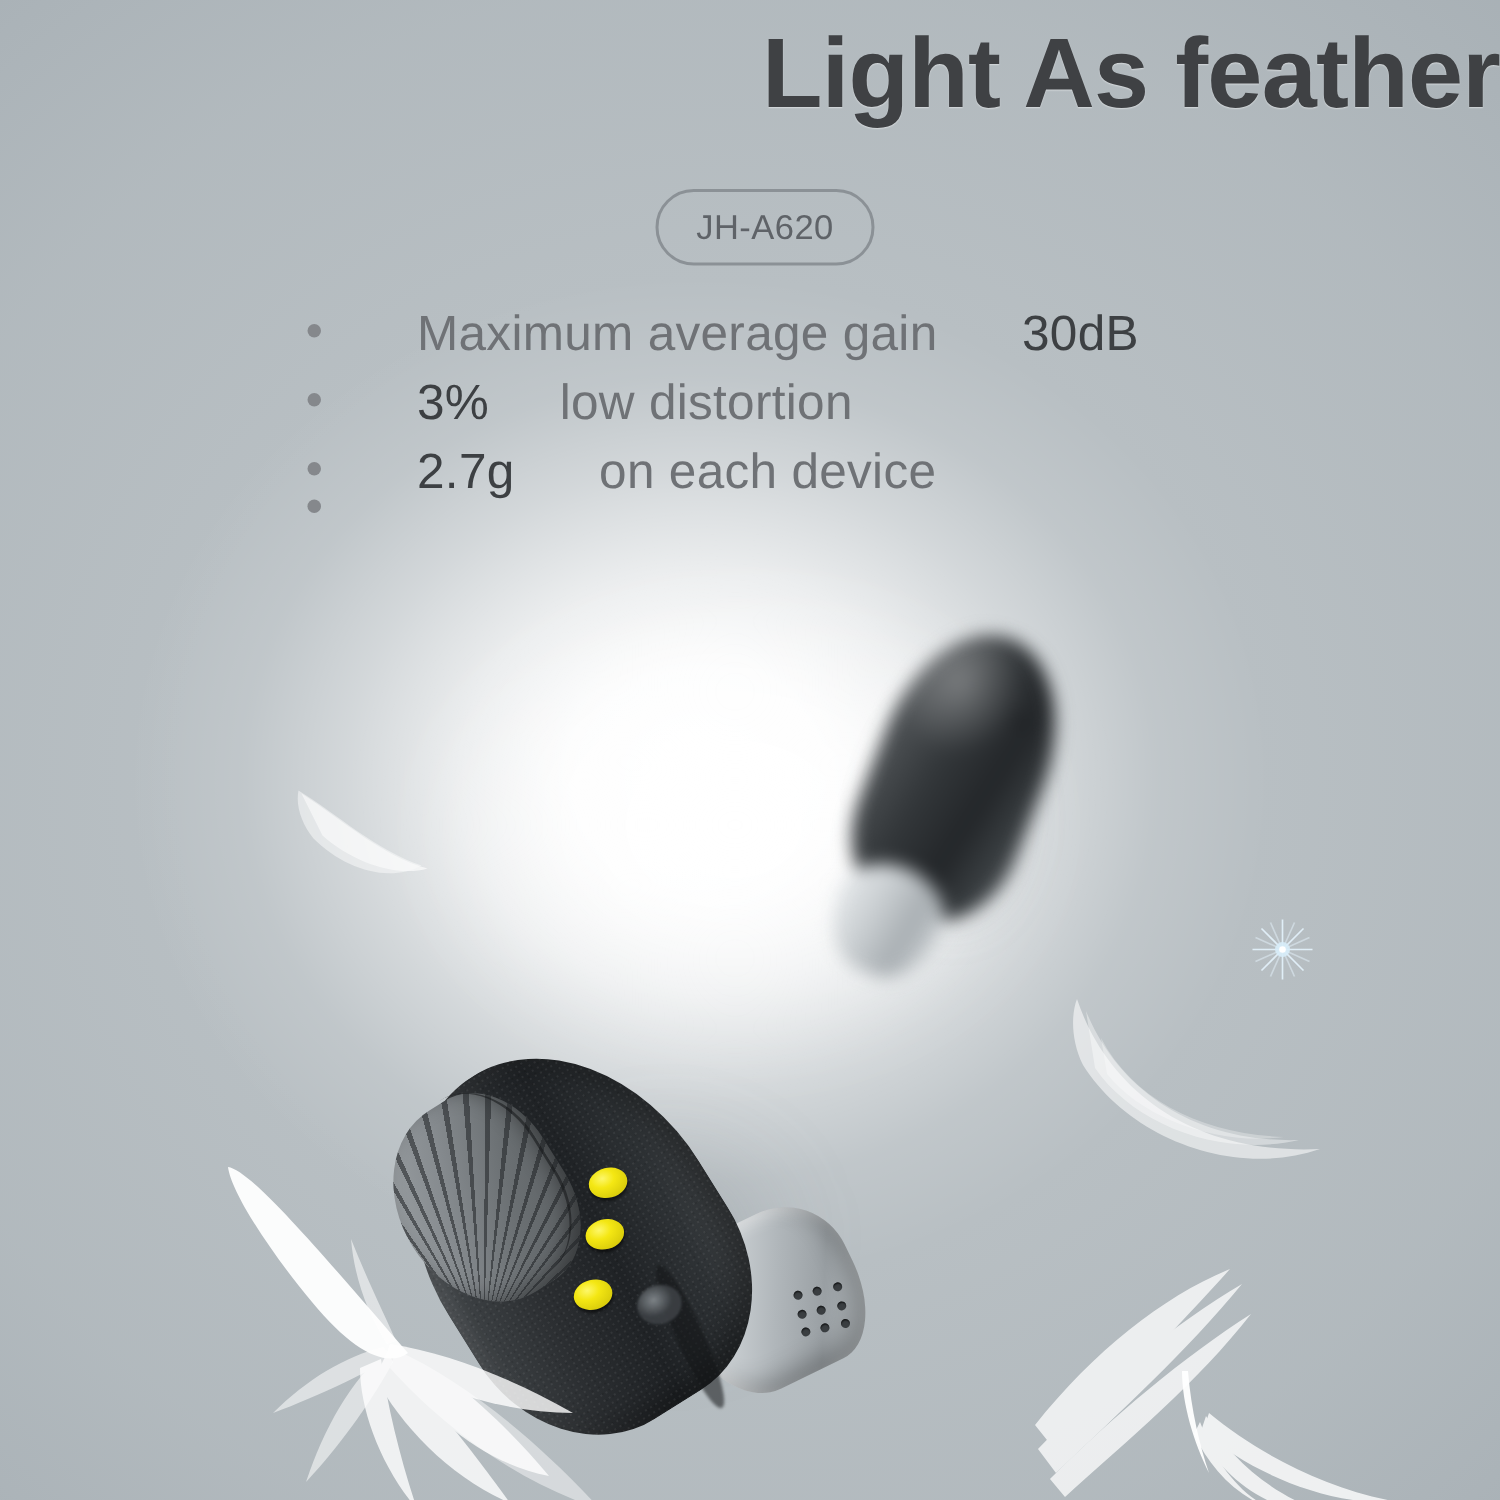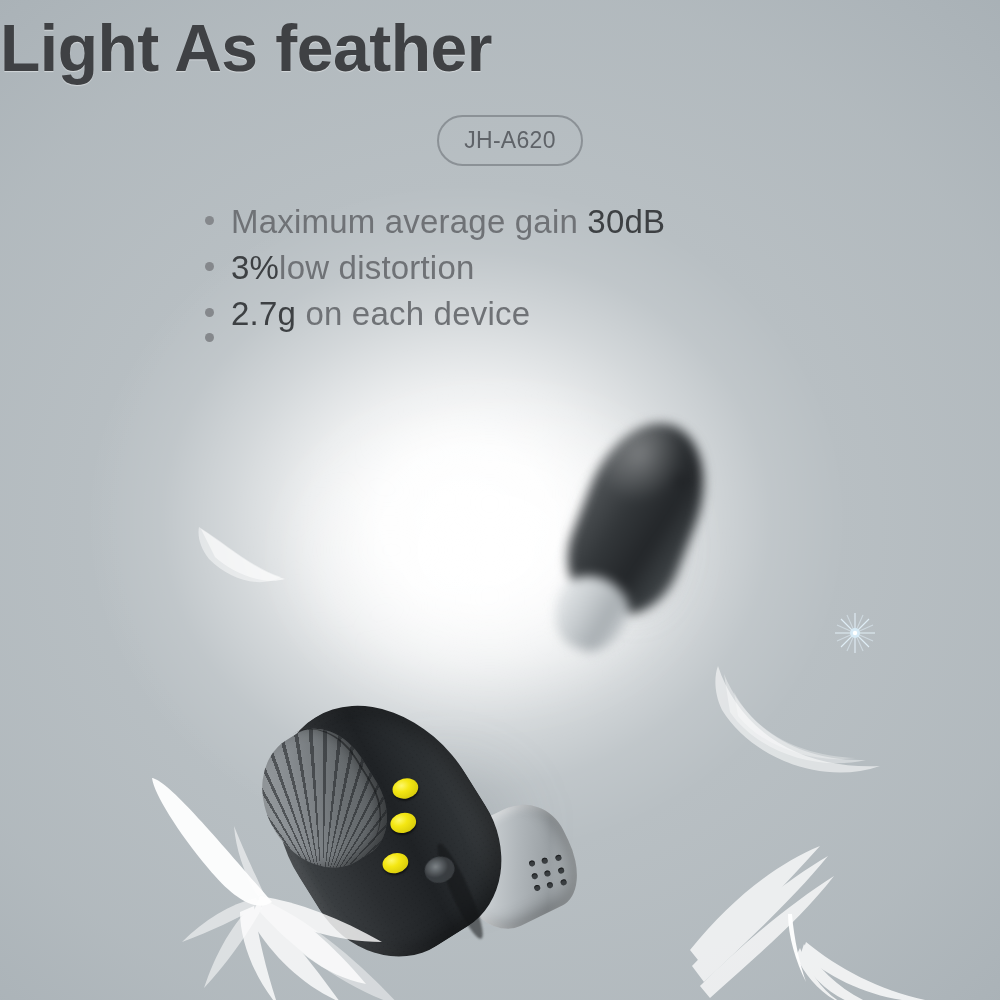--- a/index.html
+++ b/index.html
@@ -62,32 +62,32 @@
         rgba(150,160,166,0.18) 74%,
         rgba(146,156,163,0.42) 100%);
   }
 
   
   .headline {
     position: absolute;
     left: 0;
     top: 10px;
     width: 1000px;
-    text-align: left;
+    text-align: right;
     font-size: 66px;
     font-weight: bold;
     color: #3f4144;
     letter-spacing: -0.5px;
     text-shadow: 0 1px 1px rgba(255,255,255,0.45);
   }
 
   .badge {
     position: absolute;
     left: 437px;
-    top: 115px;
+    top: 126px;
     width: 146px;
     height: 51px;
     border: 2px solid #8b9196;
     border-radius: 26px;
     box-sizing: border-box;
     display: flex;
     align-items: center;
     justify-content: center;
     color: #5f6368;
     font-size: 23px;
@@ -115,21 +115,21 @@
     background: #85888c;
     margin-right: 17px;
     flex: 0 0 auto;
     position: relative;
     top: -8px;
   }
   .feature-strong {
     color: #3d4043;
     text-align: right;
   }
-  .feature-text { white-space: pre; }
+  .feature-text { white-space: pre; margin-left: 47px; }
 
   
   .feather {
     position: absolute;
     pointer-events: none;
   }
   .feather svg { display: block; overflow: visible; }
 
   
   .sparkle {

